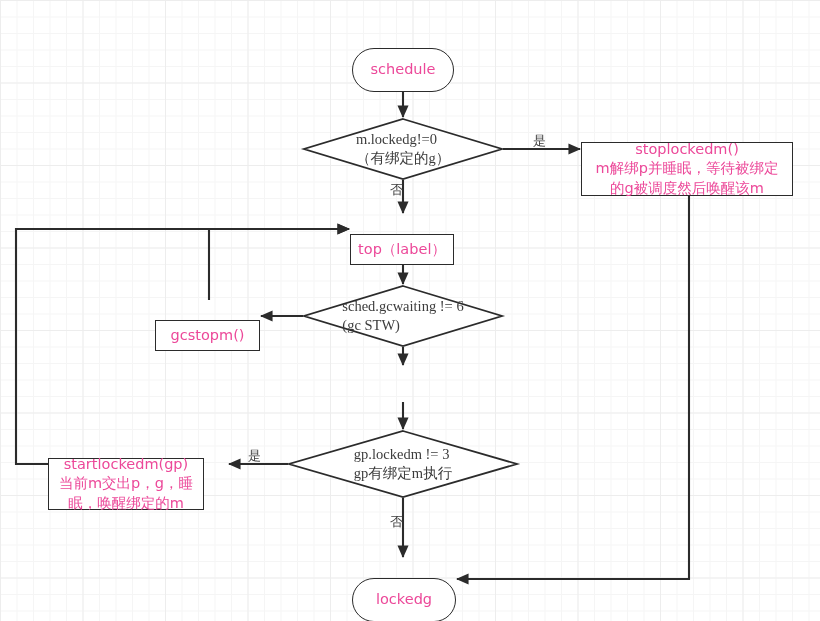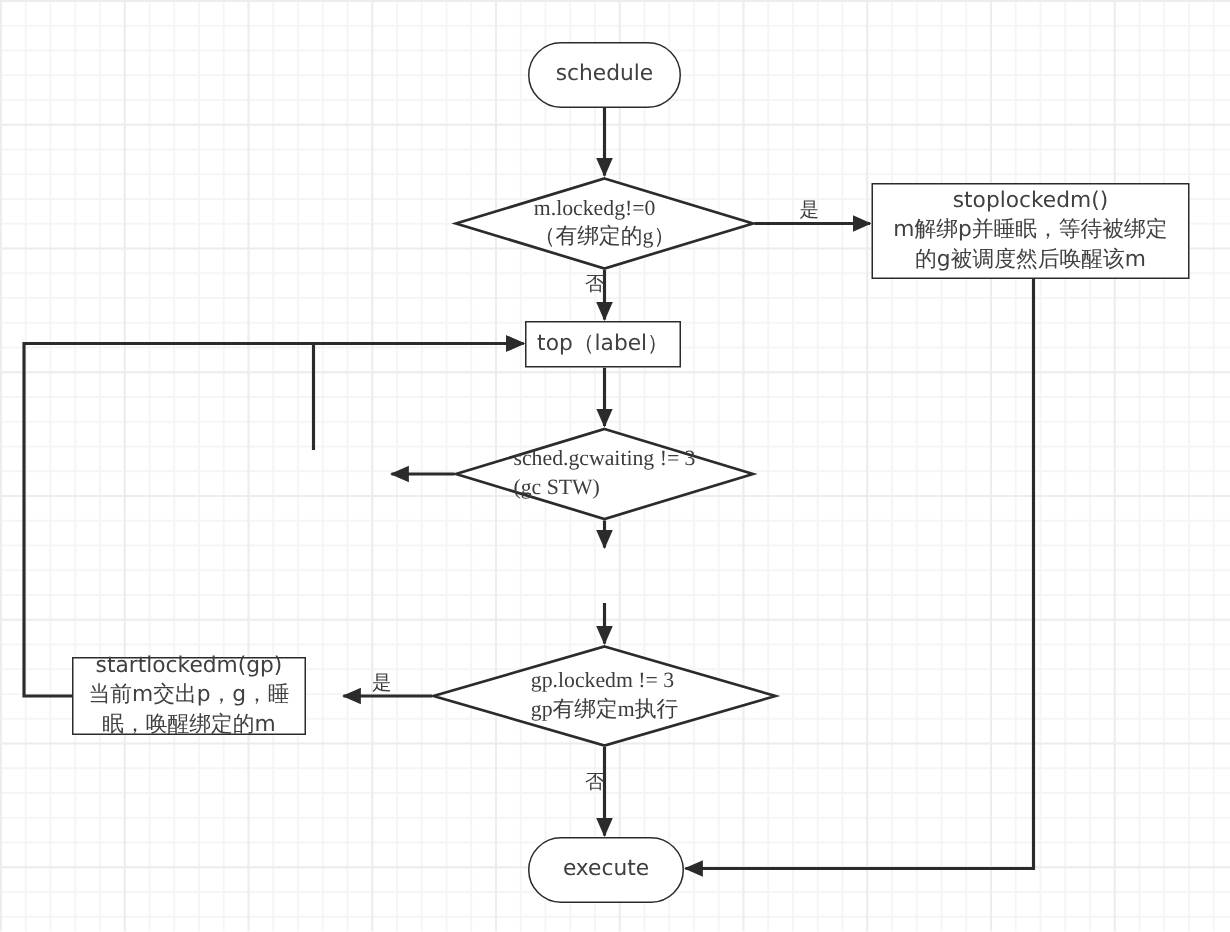--- a/index.html
+++ b/index.html
@@ -27,25 +27,26 @@
     left: 0; top: 0;
     width: 820px; height: 621px;
   }
   .node {
     position: absolute;
     box-sizing: border-box;
     display: flex;
     align-items: center;
     justify-content: center;
     text-align: center;
-    color: #404040;
+    color: #ec4899;
     font-size: 14.5px;
     line-height: 1.32;
     white-space: pre-line;
     z-index: 3;
+    margin-top: 20px;
   }
   .rect {
     background: #ffffff;
     border: 1.6px solid #2b2b2b;
   }
   .terminal {
     background: #ffffff;
     border: 1.9px solid #2b2b2b;
     border-radius: 22px;
   }
@@ -113,48 +114,49 @@
   <div class="node terminal" style="left:352px; top:28px; width:102px; height:44px;">schedule</div>
 
   <div class="diamond-wrap" style="left:303px; top:118px; width:200px; height:62px;">
     <svg width="200" height="62" viewBox="0 0 200 62" xmlns="http://www.w3.org/2000/svg">
       <polygon points="100,1 199,31 100,61 1,31" fill="#ffffff" stroke="#2b2b2b" stroke-width="1.8"></polygon>
     </svg>
     <div class="diamond-label">m.lockedg!=0
 （有绑定的g）</div>
   </div>
 
-  <div class="node rect" style="left:581px; top:122px; width:212px; height:64px;">stoplockedm()
+  <div class="node rect" style="left:581px; top:122px; width:212px; height:54px;">stoplockedm()
 m解绑p并睡眠，等待被绑定
 的g被调度然后唤醒该m</div>
 
   <div class="node rect" style="left:350px; top:214px; width:104px; height:31px;">top（label）</div>
 
   <div class="diamond-wrap" style="left:303px; top:285px; width:200px; height:62px;">
     <svg width="200" height="62" viewBox="0 0 200 62" xmlns="http://www.w3.org/2000/svg">
       <polygon points="100,1 199,31 100,61 1,31" fill="#ffffff" stroke="#2b2b2b" stroke-width="1.8"></polygon>
     </svg>
-    <div class="diamond-label">sched.gcwaiting != 3
+    <div class="diamond-label">sched.gcwaiting != 6
 (gc STW)</div>
   </div>
 
+  <div class="node rect" style="left:155px; top:300px; width:105px; height:31px;">gcstopm()</div>
 
 
   <div class="diamond-wrap" style="left:288px; top:430px; width:230px; height:68px;">
     <svg width="230" height="68" viewBox="0 0 230 68" xmlns="http://www.w3.org/2000/svg">
       <polygon points="115,1 229,34 115,67 1,34" fill="#ffffff" stroke="#2b2b2b" stroke-width="1.8"></polygon>
     </svg>
     <div class="diamond-label">gp.lockedm != 3
 gp有绑定m执行</div>
   </div>
 
   <div class="node rect" style="left:48px; top:438px; width:156px; height:52px;">startlockedm(gp)
 当前m交出p，g，睡
 眠，唤醒绑定的m</div>
 
-  <div class="node terminal" style="left:352px; top:558px; width:104px; height:44px;">execute</div>
+  <div class="node terminal" style="left:352px; top:558px; width:104px; height:44px;">lockedg</div>
 
   <div class="edge-label" style="left:533px; top:134px;">是</div>
   <div class="edge-label" style="left:390px; top:183px;">否</div>
   <div class="edge-label" style="left:248px; top:449px;">是</div>
   <div class="edge-label" style="left:390px; top:515px;">否</div>
 
 </div>
 
 </body></html>

